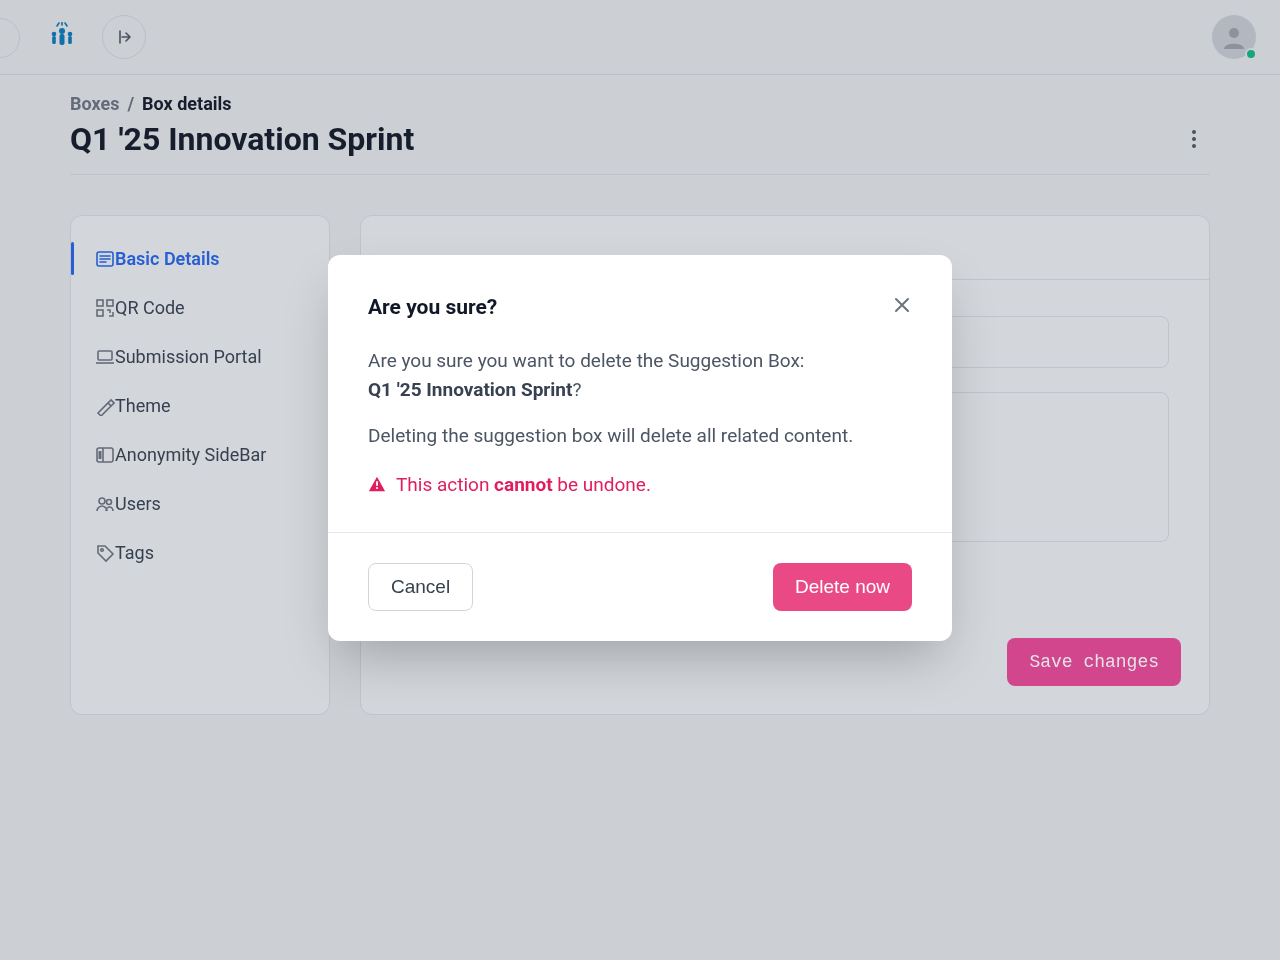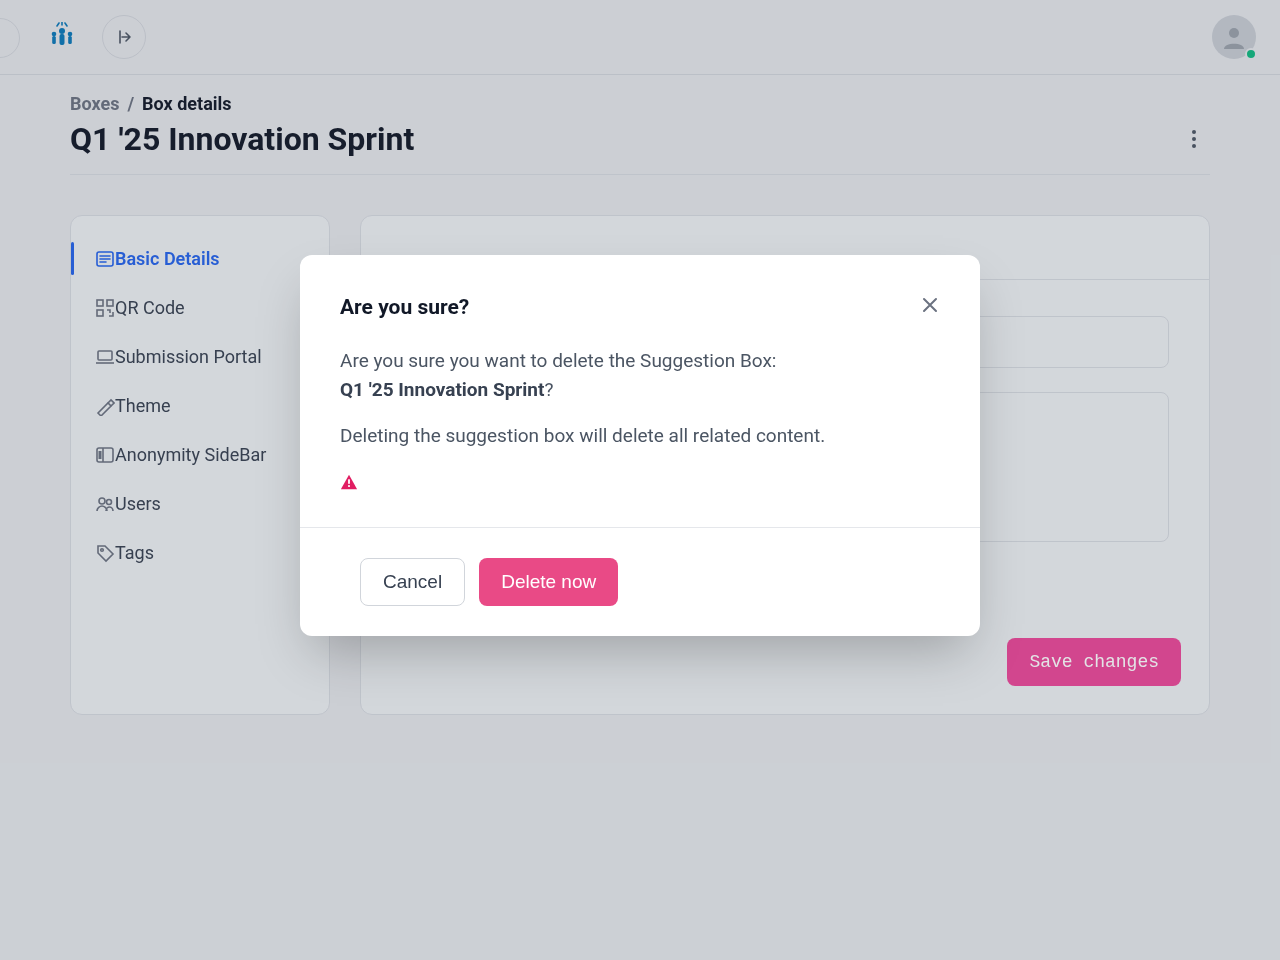--- a/index.html
+++ b/index.html
@@ -36,31 +36,31 @@
   .main-card { flex: 1; background: #edf0f3; border: 1px solid #d6dae0; border-radius: 12px; padding: 0; display:flex; flex-direction:column; min-height:500px; }
   .main-card-header { height:64px; border-bottom:1px solid #d6dae0; }
   .main-card-body { flex:1; padding: 36px 40px; display:flex; flex-direction:column; gap: 24px; }
   .field-box { height:52px; border:1px solid #d6dae0; border-radius:8px; background:#edf0f3; }
   .field-area { height:150px; border:1px solid #d6dae0; border-radius:8px; background:#edf0f3; }
   .save-row { display:flex; justify-content:flex-end; padding: 0 28px 28px 0; }
   .save-btn { background:#ec4899; color:#fff; border:none; border-radius:8px; padding: 14px 22px; font-size:18px; cursor:pointer;font-family:Liberation Mono, monospace; }
 
   
   .overlay { position:absolute; inset:0; background: rgba(55,65,81,0.14); display:flex; align-items:flex-start; justify-content:center; }
-  .modal { margin-top: 255px; width: 680px; background:#fff; border-radius:12px; box-shadow: 0 25px 50px -12px rgba(0,0,0,0.25); overflow:hidden; }
+  .modal { margin-top: 255px; width: 624px; background:#fff; border-radius:12px; box-shadow: 0 25px 50px -12px rgba(0,0,0,0.25); overflow:hidden; }
   .modal-body { padding: 40px 40px 36px 40px; }
   .modal-title { font-size:21px; font-weight:700; color:#111827; margin-bottom: 28px; }
   .close-x { position:absolute; right:36px; top:36px; width:28px; height:28px; display:flex; align-items:center; justify-content:center; color:#6b7280; cursor:pointer; }
   .modal-wrap { position:relative; }
   .modal-text { font-size:19px; color:#4b5563; line-height:1.5; }
   .modal-text strong { color:#374151; font-weight:700; }
   .modal-gap { height: 18px; }
   .modal-warn { display:flex; align-items:center; gap:10px; color:#e11d62; font-size:19px; margin-top:22px; }
   .modal-warn strong { font-weight:700; }
-  .modal-footer { border-top:1px solid #e5e7eb; padding: 30px 60px; display:flex; justify-content:flex-start; gap:14px; }
+  .modal-footer { border-top:1px solid #e5e7eb; padding: 30px 40px; display:flex; justify-content:space-between; }
   .btn { font-size:19px; border-radius:8px; padding: 12px 22px; cursor:pointer; }
   .btn-secondary { background:#fff; border:1px solid #d1d5db; color:#374151; }
   .btn-danger { background:#e94a86; border:none; color:#fff; font-weight:500; }
 
   svg { display:block; }
 </style>
 </head>
 <body>
 
 <div class="topbar">
@@ -212,20 +212,23 @@
         <strong>Q1 '25 Innovation Sprint</strong><span>?</span>
       </p>
       <div class="modal-gap"></div>
       <p class="modal-text">Deleting the suggestion box will delete all related content.</p>
       <div class="modal-warn">
         <svg width="18" height="18" viewBox="0 0 20 20">
             <path d="M10 2 L19 18 H1 Z" fill="#e11d62"></path>
             <rect x="9" y="7" width="2" height="5" fill="#fff"></rect>
             <rect x="9" y="13.5" width="2" height="2" fill="#fff"></rect>
           </svg>
+        <span>
+          <span>This action </span><strong>cannot</strong><span> be undone.</span>
+        </span>
       </div>
     </div>
     <div class="modal-footer">
       <button class="btn btn-secondary">Cancel</button>
       <button class="btn btn-danger">Delete now</button>
     </div>
   </div>
 </div>
 
 </body></html>

